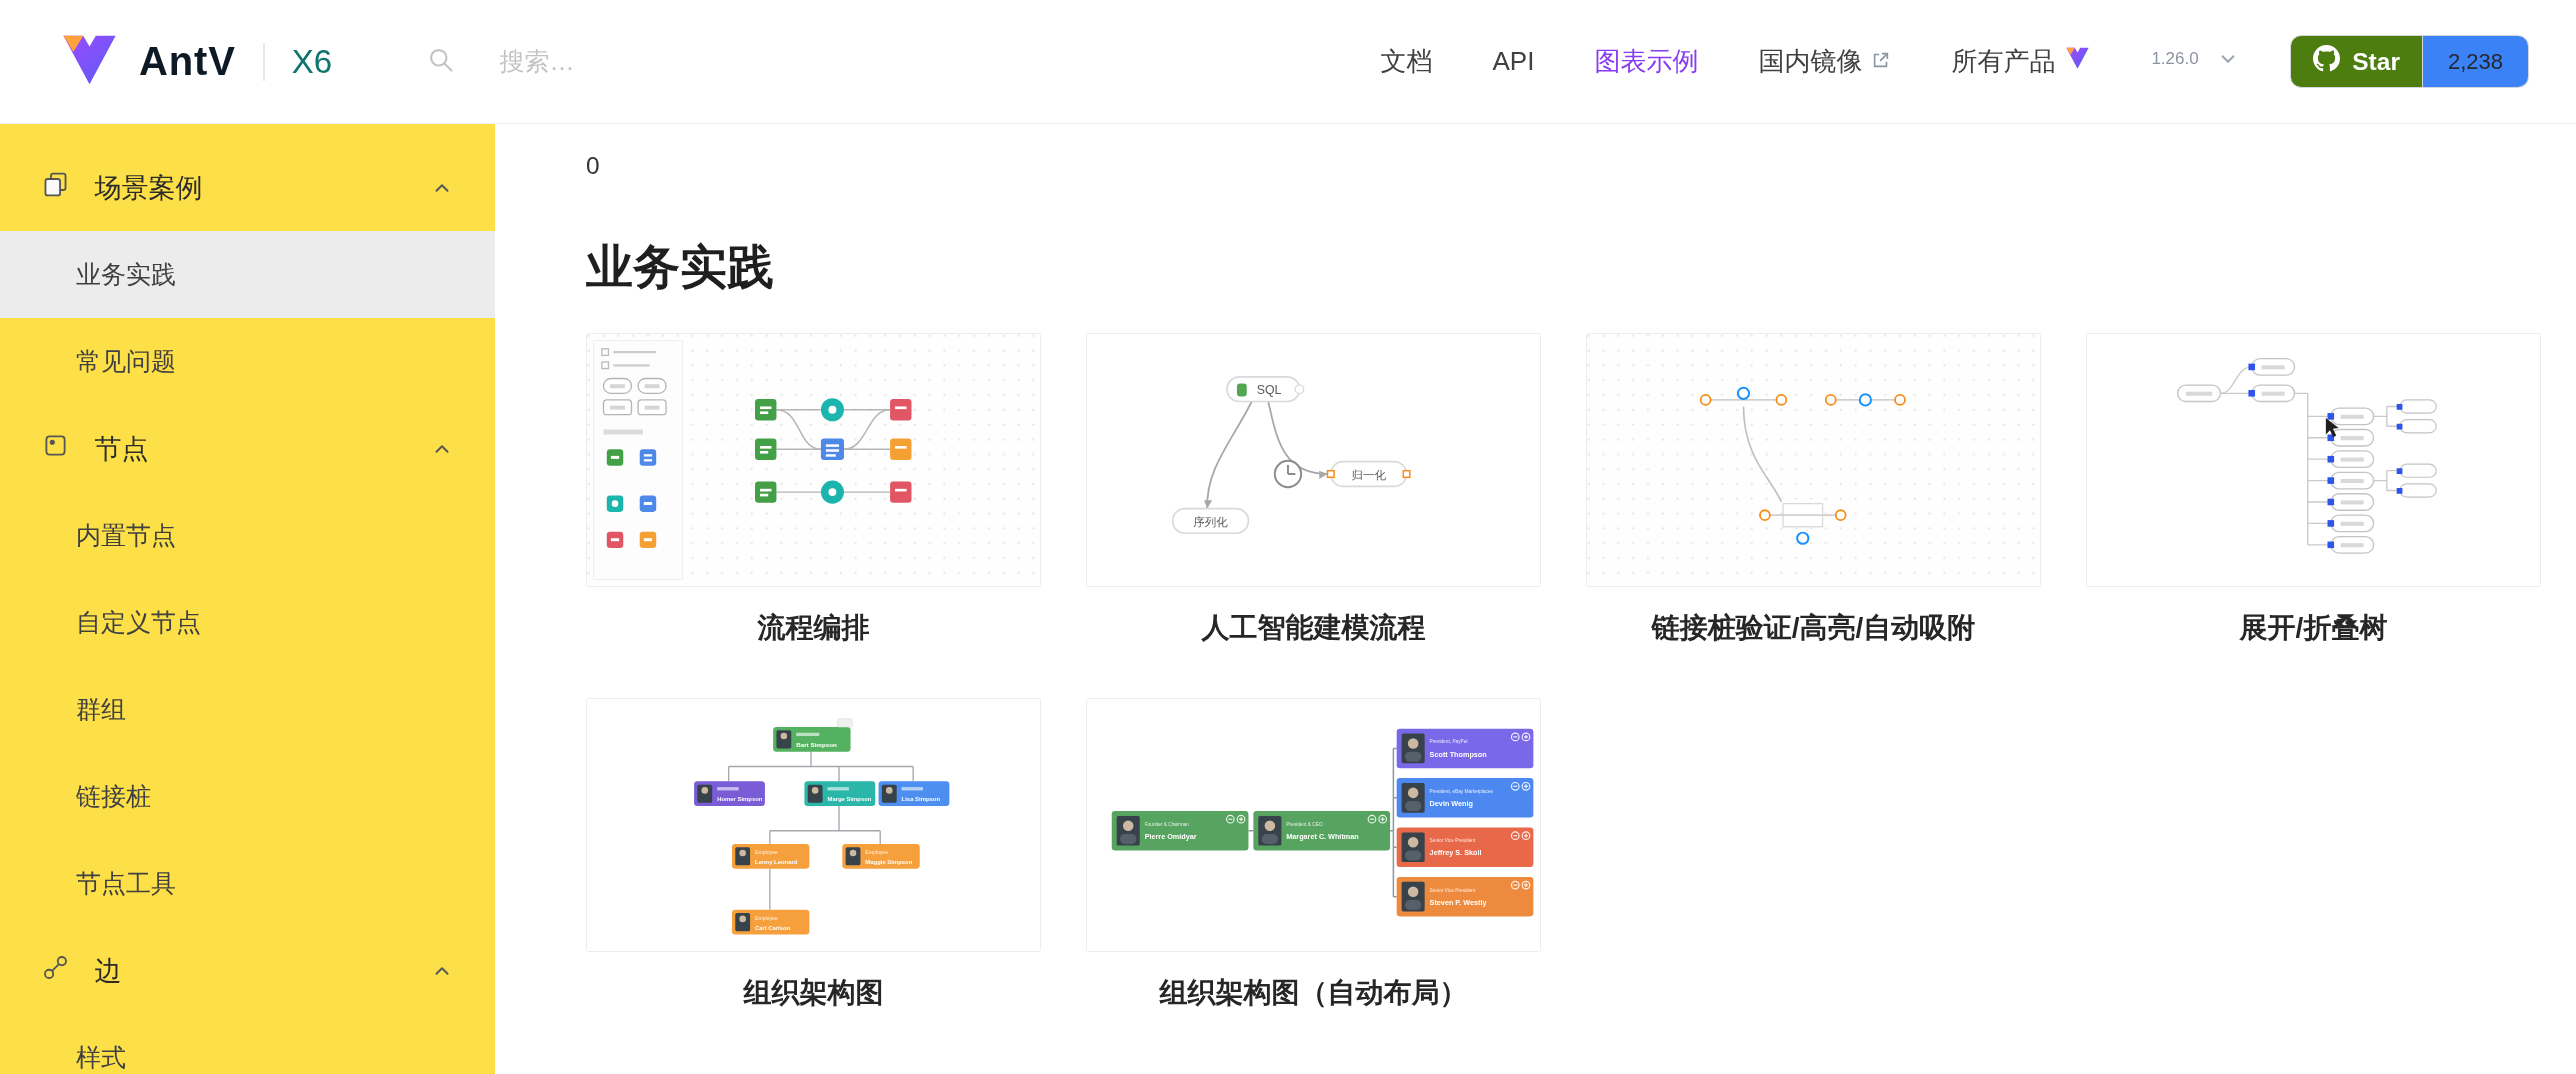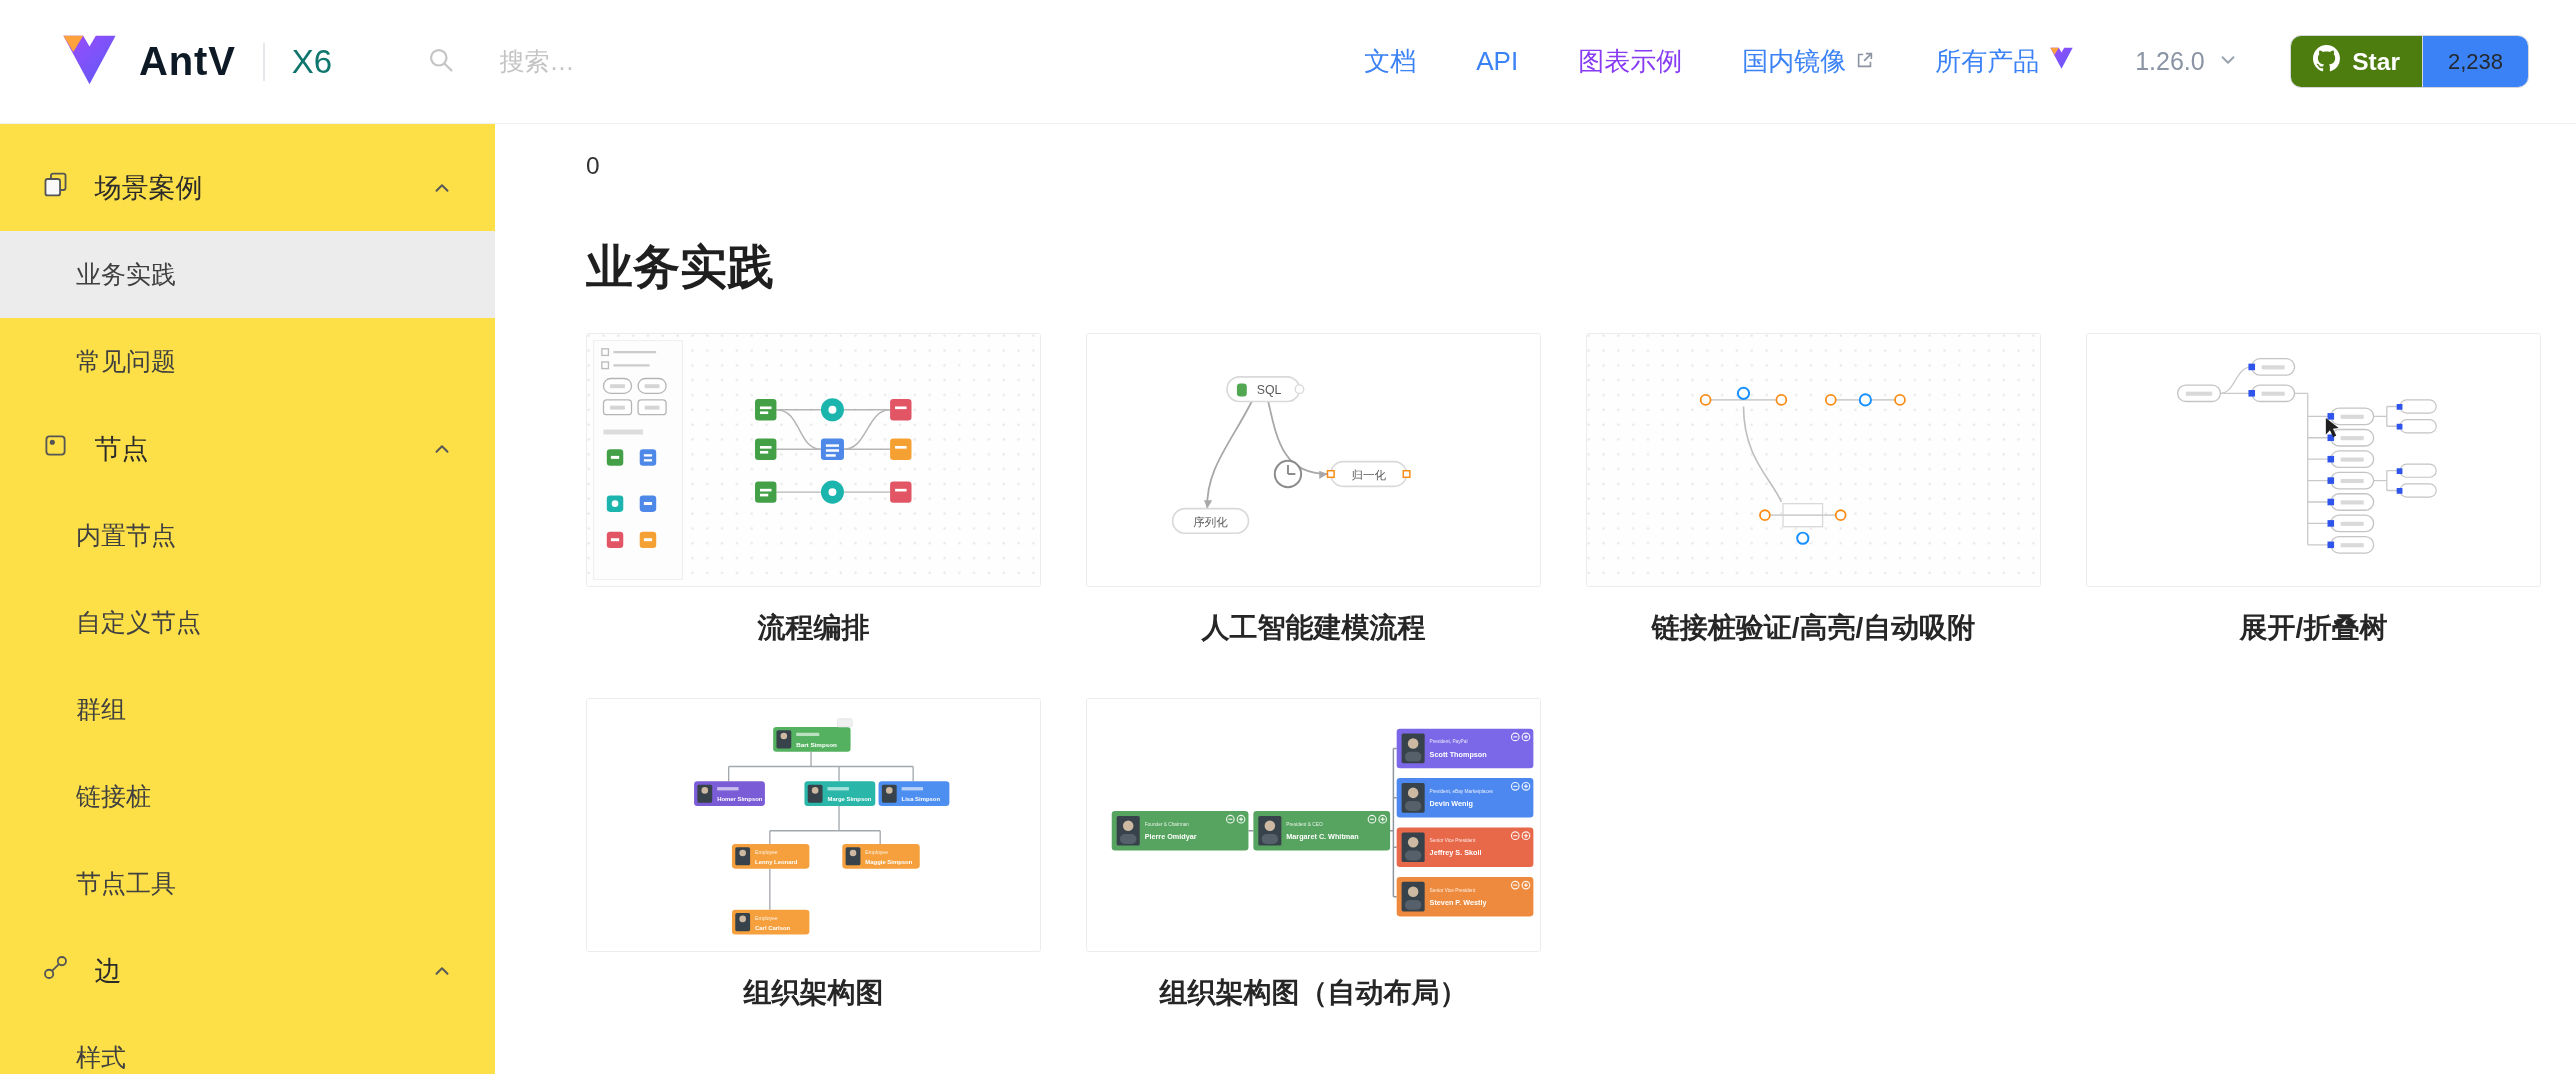--- a/index.html
+++ b/index.html
@@ -11,23 +11,23 @@
     background:#fff; border-bottom:0.9px solid #efefef; display:flex; align-items:center;
     padding:0 47px 0 58px; z-index:20; }
   .brand { display:flex; align-items:center; gap:18px; cursor:pointer; }
   .brand-name { font-size:40px; font-weight:700; color:#0d1a26; letter-spacing:0.9px; }
   .hdr-divider { width:1.8px; height:38px; background:#e4e7eb; margin:0 27px; }
   .product-name { font-size:33px; font-weight:500; color:#0f766e; }
   .search { display:flex; align-items:center; gap:14.5px; margin-left:95px; }
   .search input { border:none; outline:none; font-size:25px; color:#595959; width:507px; background:transparent;margin-left:29px; }
   .search input::placeholder { color:#c3c3c3; }
   .hdr-right { margin-left:auto; display:flex; align-items:center; gap:60px; }
-  .hdr-nav-item { display:flex; align-items:center; gap:9px; font-size:26px; color:#3b82f6; cursor:pointer; white-space:nowrap; }
+  .hdr-nav-item { display:flex; align-items:center; gap:9px; font-size:26px; color:#404040; cursor:pointer; white-space:nowrap; }
   .hdr-nav-item.active { color:#873bf4; }
-  .version { display:flex; align-items:center; gap:13px; font-size:25px; color:#8a94a4; cursor:pointer; }
+  .version { display:flex; gap:19px; font-size:17px; color:#8a94a4; cursor:pointer; }
   .gh-star { display:flex; align-items:stretch; height:53px; border-radius:11px; overflow:hidden;
     border:0.9px solid #d4d8dd; cursor:pointer; margin-left:-7.2px; }
   .gh-left { background:#4d7c0f; color:#fff; display:flex; align-items:center; gap:11.8px;
     padding:0 22px; font-size:24.5px; font-weight:600; }
   .gh-right { background:#3b82f6; color:#24292f; display:flex; align-items:center;
     padding:0 25px; font-size:22px; font-weight:400; border-left:0.9px solid #d4d8dd; }
 
   
   .sidebar { position:absolute; top:101px; left:0; width:495px; height:973px;
     background:#fde047; padding-top:43px; overflow:hidden; }

